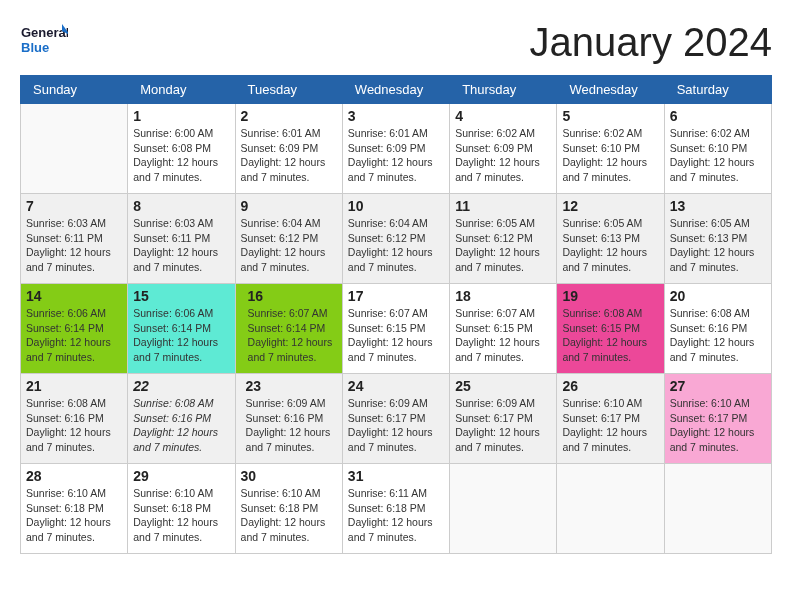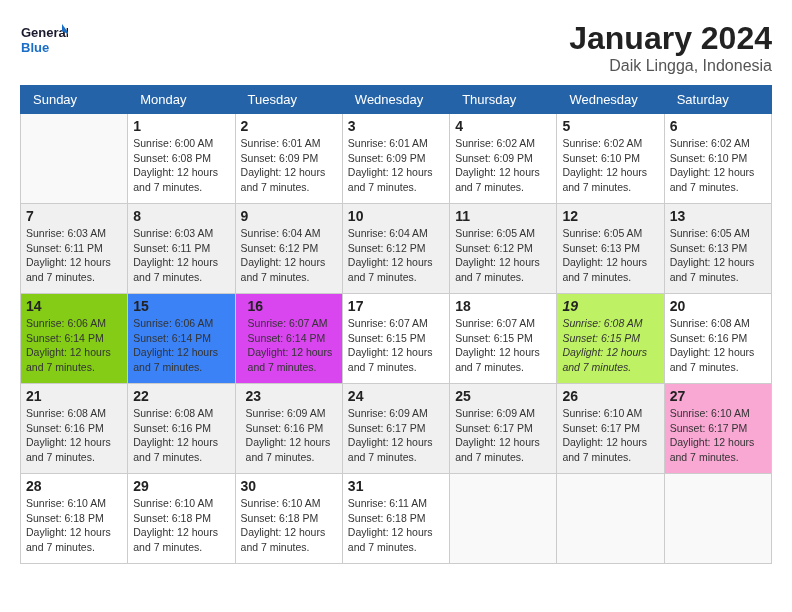--- a/index.html
+++ b/index.html
@@ -18,23 +18,23 @@
     }
     .logo {
       display: flex;
       align-items: center;
       gap: 4px;
     }
     .title-block {
       text-align: right;
     }
     .month-title {
-      font-size: 32px;
+      font-size: 40px;
       color: #222;
-      font-weight: 700;
+      font-weight: 400;
     }
     .location-title {
       font-size: 16px;
       color: #555;
     }
     table {
       width: 100%;
       border-collapse: collapse;
       font-size: 11px;
     }
@@ -80,21 +80,20 @@
   <div class="logo">
   <svg width="48" height="40" viewBox="0 0 48 40" xmlns="http://www.w3.org/2000/svg">
     <rect x="0" y="0" width="48" height="40" fill="none"></rect>
     <text x="1" y="17" font-size="13" font-weight="bold" font-family="Arial,sans-serif" fill="#1a1a2e">General</text>
     <text x="1" y="32" font-size="13" font-weight="bold" font-family="Arial,sans-serif" fill="#1a6ec8">Blue</text>
     <polygon points="42,4 50,15 42,11" fill="#1a6ec8"></polygon>
   </svg>
 </div>
   <div class="title-block">
     <div class="month-title">January 2024</div>
-    <div class="location-title">Daik Lingga, Indonesia</div>
   </div>
 </div>
 
 <table>
   <thead>
     <tr>
     <th>Sunday</th>
         <th>Monday</th>
         <th>Tuesday</th>
         <th>Wednesday</th>
@@ -159,51 +158,51 @@
         <td style="background: rgb(240, 240, 240);">
           <div class="day-num">13</div>
           <div class="day-detail">Sunrise: 6:05 AM<br>Sunset: 6:13 PM<br>Daylight: 12 hours and 7 minutes.</div>
         </td>
       </tr>
       <tr>
         <td style="background: #84cc16;">
           <div class="day-num">14</div>
           <div class="day-detail">Sunrise: 6:06 AM<br>Sunset: 6:14 PM<br>Daylight: 12 hours and 7 minutes.</div>
         </td>
-        <td style="background: #3b82f6; margin-top: 31px;">
+        <td style="background: #5eead4; margin-top: 31px;">
           <div class="day-num">15</div>
           <div class="day-detail">Sunrise: 6:06 AM<br>Sunset: 6:14 PM<br>Daylight: 12 hours and 7 minutes.</div>
         </td>
-        <td style="background: #d946ef; padding-left: 12px;">
+        <td style="background: #84cc16; padding-left: 12px;">
           <div class="day-num">16</div>
           <div class="day-detail">Sunrise: 6:07 AM<br>Sunset: 6:14 PM<br>Daylight: 12 hours and 7 minutes.</div>
         </td>
         <td style="background: rgb(255, 255, 255);">
           <div class="day-num">17</div>
           <div class="day-detail">Sunrise: 6:07 AM<br>Sunset: 6:15 PM<br>Daylight: 12 hours and 7 minutes.</div>
         </td>
         <td style="background: rgb(255, 255, 255);">
           <div class="day-num">18</div>
           <div class="day-detail">Sunrise: 6:07 AM<br>Sunset: 6:15 PM<br>Daylight: 12 hours and 7 minutes.</div>
         </td>
-        <td style="background: #bef264; font-style: italic;">
+        <td style="background: #ec4899;">
           <div class="day-num">19</div>
           <div class="day-detail">Sunrise: 6:08 AM<br>Sunset: 6:15 PM<br>Daylight: 12 hours and 7 minutes.</div>
         </td>
         <td style="background: rgb(255, 255, 255);">
           <div class="day-num">20</div>
           <div class="day-detail">Sunrise: 6:08 AM<br>Sunset: 6:16 PM<br>Daylight: 12 hours and 7 minutes.</div>
         </td>
       </tr>
       <tr>
         <td style="background: rgb(240, 240, 240);">
           <div class="day-num">21</div>
           <div class="day-detail">Sunrise: 6:08 AM<br>Sunset: 6:16 PM<br>Daylight: 12 hours and 7 minutes.</div>
         </td>
-        <td style="background: rgb(240, 240, 240);">
+        <td style="background: rgb(240, 240, 240); font-style: italic;">
           <div class="day-num">22</div>
           <div class="day-detail">Sunrise: 6:08 AM<br>Sunset: 6:16 PM<br>Daylight: 12 hours and 7 minutes.</div>
         </td>
         <td style="background: rgb(240, 240, 240); padding-left: 10px;">
           <div class="day-num">23</div>
           <div class="day-detail">Sunrise: 6:09 AM<br>Sunset: 6:16 PM<br>Daylight: 12 hours and 7 minutes.</div>
         </td>
         <td style="background: rgb(240, 240, 240);">
           <div class="day-num">24</div>
           <div class="day-detail">Sunrise: 6:09 AM<br>Sunset: 6:17 PM<br>Daylight: 12 hours and 7 minutes.</div>

